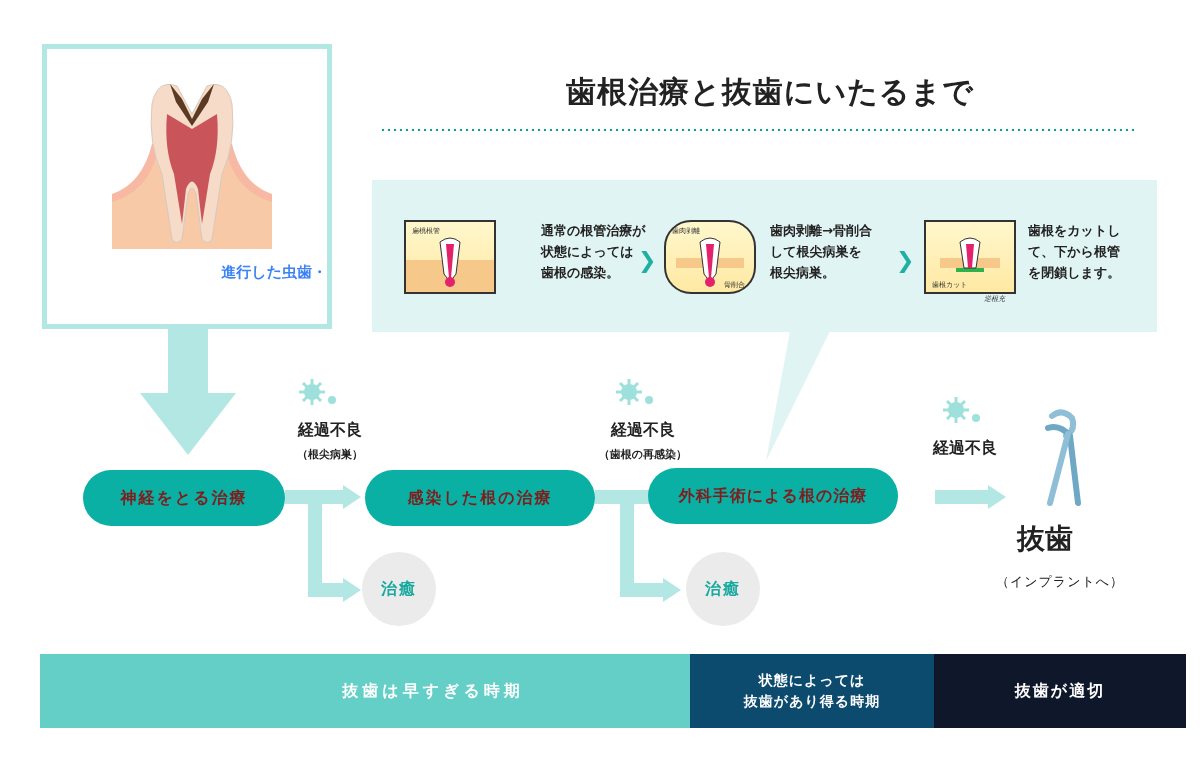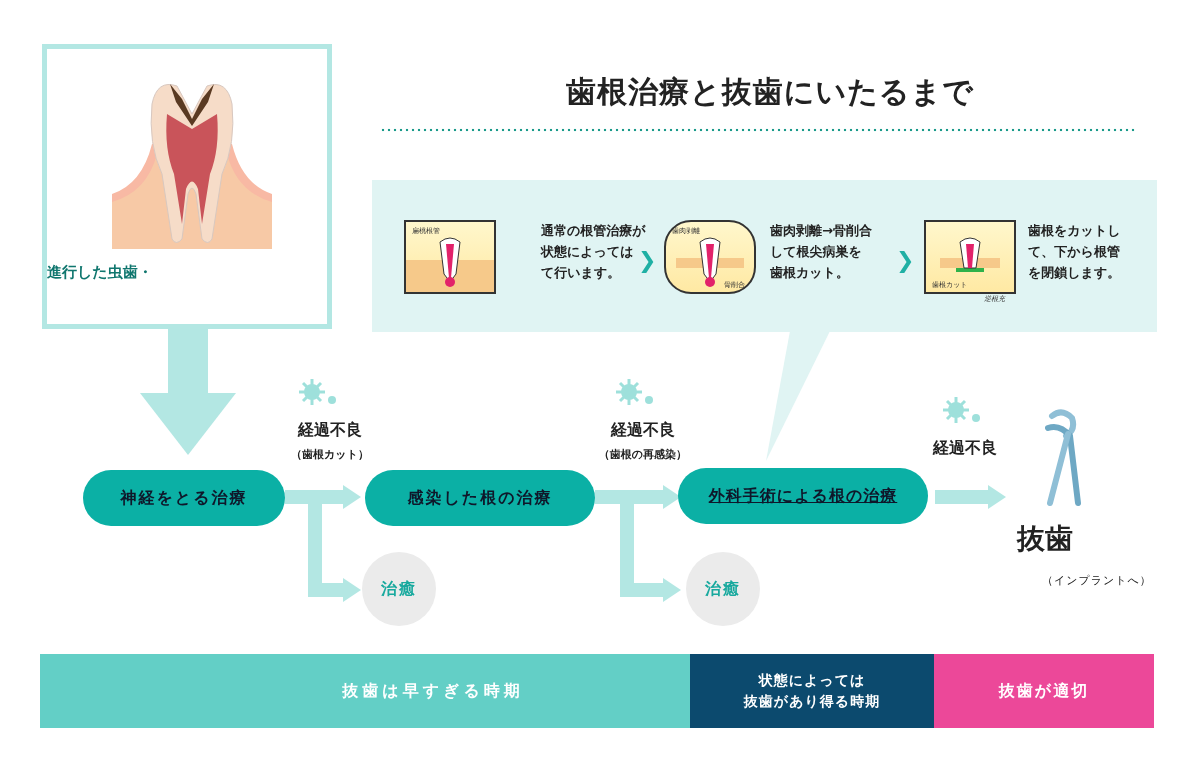--- a/index.html
+++ b/index.html
@@ -1,51 +1,51 @@
 <!DOCTYPE html>
 <html><head>
 <meta charset="utf-8">
 <style>
   html,body{margin:0;padding:0;background:#fff;}
   body{width:1200px;height:759px;position:relative;overflow:hidden;font-family:"DejaVu Sans","Liberation Sans",sans-serif;color:#222;}
   .abs{position:absolute;}
   
   .start-box{left:42px;top:44px;width:290px;height:285px;border:5px solid #b3e7e3;box-sizing:border-box;background:#fff;}
-  .start-label{position:absolute;left:0;right:0;top:210px;text-align:left;font-size:15px;font-weight:bold;line-height:26px;color:#0f766e;}
+  .start-label{position:absolute;left:0;right:0;top:210px;text-align:right;font-size:15px;font-weight:bold;line-height:26px;color:#3b82f6;}
   .tooth{position:absolute;left:65px;top:25px;}
   
   .down-stem{left:168px;top:329px;width:40px;height:65px;background:#b3e7e3;}
   .down-head{left:140px;top:393px;width:0;height:0;border-left:48px solid transparent;border-right:48px solid transparent;border-top:62px solid #b3e7e3;}
   
   .title{left:380px;top:72px;width:780px;text-align:center;font-size:30px;font-weight:bold;letter-spacing:1px;color:#222;}
   .dots{left:380px;top:128px;width:755px;height:4px;background-image:radial-gradient(circle,#1a9a8a 1.2px,transparent 1.6px);background-size:6px 4px;}
   
   .callout{left:372px;top:180px;width:785px;height:152px;background:#e0f4f3;}
   .callout-tail{left:760px;top:331px;width:80px;height:130px;}
   .step-img{position:absolute;top:40px;width:92px;height:74px;border:2px solid #333;background:linear-gradient(#fff7cc,#ffe9a3);box-sizing:border-box;}
   .step-text{position:absolute;top:40px;font-size:13px;font-weight:bold;line-height:21px;color:#222;width:140px;}
   .chev{position:absolute;top:68px;font-size:22px;color:#1fb0a4;font-weight:bold;}
   .tiny{position:absolute;font-size:7px;color:#333;white-space:nowrap;}
   
-  .pill{position:absolute;height:56px;border-radius:28px;background:#0bb0a5;color:#0f172a;font-size:16px;font-weight:bold;letter-spacing:2px;display:flex;align-items:center;justify-content:center;}
+  .pill{position:absolute;height:56px;border-radius:28px;background:#0bb0a5;color:#7f1d1d;font-size:16px;font-weight:bold;letter-spacing:2px;display:flex;align-items:center;justify-content:center;}
   .heal{position:absolute;width:74px;height:74px;border-radius:50%;background:#ebebeb;color:#18a99e;font-size:16px;font-weight:bold;display:flex;align-items:center;justify-content:center;letter-spacing:2px;}
   .harrow{position:absolute;height:14px;background:#b3e7e3;}
   .harrow-head{position:absolute;width:0;height:0;border-top:12px solid transparent;border-bottom:12px solid transparent;border-left:18px solid #b3e7e3;}
   .vline{position:absolute;width:14px;background:#b3e7e3;}
   .bad{position:absolute;text-align:center;font-weight:bold;color:#222;}
   .bad .main{font-size:16px;}
   .bad .sub{font-size:11px;margin-top:6px;}
   .germ{position:absolute;}
   .extract{position:absolute;left:1000px;top:520px;width:90px;text-align:center;font-size:28px;font-weight:bold;color:#222;}
-  .extract-sub{position:absolute;left:1042px;top:573px;width:150px;text-align:left;font-size:11px;color:#222;letter-spacing:1px;}
+  .extract-sub{position:absolute;left:985px;top:573px;width:150px;text-align:center;font-size:13px;color:#222;letter-spacing:1px;}
   
   .bar{position:absolute;top:654px;height:74px;display:flex;align-items:center;justify-content:center;color:#fff;font-weight:bold;text-align:center;}
   .bar1{left:40px;width:786px;background:#63cfc6;font-size:16px;letter-spacing:4px;}
   .bar2{left:690px;width:244px;background:#0c4a6e;font-size:14px;line-height:21px;letter-spacing:1px;}
-  .bar3{left:934px;width:220px;background:#ec4899;font-size:16px;letter-spacing:2px;}
+  .bar3{left:934px;width:252px;background:#0f172a;font-size:16px;letter-spacing:2px;}
 </style>
 </head>
 <body>
 
 <div class="abs start-box">
   <svg class="tooth" width="160" height="175" viewBox="0 0 160 175">
     <path d="M0 120 Q30 110 40 70 Q80 60 120 70 Q130 110 160 120 L160 175 L0 175 Z" fill="#f8b9a4"></path>
     <path d="M0 128 Q35 118 45 80 L115 80 Q125 118 160 128 L160 175 L0 175 Z" fill="#f7c9a6"></path>
     <path d="M40 30 Q45 5 65 12 L80 40 L95 12 Q115 5 120 30 Q124 70 110 100 L100 165 Q96 172 90 165 L84 120 Q80 108 76 120 L70 165 Q64 172 60 165 L50 100 Q36 70 40 30 Z" fill="#f6dcc8" stroke="#d8c8c0" stroke-width="1"></path>
     <path d="M55 40 L80 55 L105 40 Q108 75 98 100 L90 150 L86 115 Q80 100 74 115 L70 150 L62 100 Q52 75 55 40 Z" fill="#c9545a"></path>
@@ -69,37 +69,37 @@
     <svg width="88" height="70" style="position:absolute;left:0;top:0;">
         <rect x="0" y="38" width="88" height="32" fill="#f6c98a"></rect>
         <path d="M34 20 Q44 12 54 20 L50 52 L44 60 L38 52 Z" fill="#fff" stroke="#333"></path>
         <path d="M40 22 L48 22 L45 56 L43 56Z" fill="#e2226a"></path>
         <circle cx="44" cy="60" r="5" fill="#e2226a"></circle>
       </svg>
   </div>
   <div class="step-text" style="left:133px;margin-left:36px;">
     <div>通常の根管治療が</div>
     <div>状態によっては</div>
-    <div>て行います。</div>
+    <div>歯根の感染。</div>
   </div>
   <span class="chev" style="left:266px;">❯</span>
   <div class="step-img" style="left:292px;border-radius:27px;">
     <span class="tiny" style="left:6px;top:4px;">歯肉剥離</span>
     <span class="tiny" style="left:58px;top:58px;">骨削合</span>
     <svg width="88" height="70" style="position:absolute;left:0;top:0;">
         <rect x="10" y="36" width="68" height="10" fill="#f6c98a"></rect>
         <path d="M34 20 Q44 12 54 20 L50 52 L44 60 L38 52 Z" fill="#fff" stroke="#333"></path>
         <path d="M40 22 L48 22 L45 56 L43 56Z" fill="#e2226a"></path>
         <circle cx="44" cy="60" r="5" fill="#e2226a"></circle>
       </svg>
   </div>
   <div class="step-text" style="left:398px;">
     <div>歯肉剥離→骨削合</div>
     <div>して根尖病巣を</div>
-    <div>歯根カット。</div>
+    <div>根尖病巣。</div>
   </div>
   <span class="chev" style="left:524px;">❯</span>
   <div class="step-img" style="left:552px;">
     <span class="tiny" style="left:6px;top:58px;">歯根カット</span>
     <span class="tiny" style="left:58px;top:72px;font-style:italic;">逆根充</span>
     <svg width="88" height="70" style="position:absolute;left:0;top:0;">
         <rect x="14" y="36" width="60" height="10" fill="#f6c98a"></rect>
         <rect x="30" y="46" width="28" height="4" fill="#2fb24a"></rect>
         <path d="M34 20 Q44 12 54 20 L50 46 L38 46 Z" fill="#fff" stroke="#333"></path>
         <path d="M40 22 L48 22 L46 46 L42 46Z" fill="#e2226a"></path>
@@ -125,40 +125,40 @@
 <div class="harrow-head" style="left:663px;top:485px;"></div>
 <div class="vline" style="left:620px;top:497px;height:96px;"></div>
 <div class="harrow" style="left:620px;top:583px;width:46px;"></div>
 <div class="harrow-head" style="left:663px;top:578px;"></div>
 
 <div class="harrow" style="left:935px;top:490px;width:55px;"></div>
 <div class="harrow-head" style="left:988px;top:485px;"></div>
 
 <div class="pill" style="left:83px;top:470px;width:202px;">神経をとる治療</div>
 <div class="pill" style="left:365px;top:470px;width:230px;">感染した根の治療</div>
-<div class="pill" style="left:678px;top:468px;width:250px;letter-spacing:1px;text-decoration:underline;">外科手術による根の治療</div>
+<div class="pill" style="left:648px;top:468px;width:250px;letter-spacing:1px;">外科手術による根の治療</div>
 
 <div class="heal" style="left:362px;top:552px;">治癒</div>
 <div class="heal" style="left:686px;top:552px;">治癒</div>
 
 <svg class="germ" style="left:298px;top:378px;" width="44" height="30">
     <g fill="#9ee0db">
       <circle cx="14" cy="14" r="8"></circle>
       <g stroke="#9ee0db" stroke-width="3">
         <line x1="14" y1="1" x2="14" y2="27"></line>
         <line x1="1" y1="14" x2="27" y2="14"></line>
         <line x1="5" y1="5" x2="23" y2="23"></line>
         <line x1="23" y1="5" x2="5" y2="23"></line>
       </g>
       <circle cx="34" cy="22" r="4"></circle>
     </g>
   </svg>
 <div class="bad" style="left:270px;top:420px;width:120px;">
   <div class="main">経過不良</div>
-  <div class="sub">（歯根カット）</div>
+  <div class="sub">（根尖病巣）</div>
 </div>
 <svg class="germ" style="left:615px;top:378px;" width="44" height="30">
     <g fill="#9ee0db">
       <circle cx="14" cy="14" r="8"></circle>
       <g stroke="#9ee0db" stroke-width="3">
         <line x1="14" y1="1" x2="14" y2="27"></line>
         <line x1="1" y1="14" x2="27" y2="14"></line>
         <line x1="5" y1="5" x2="23" y2="23"></line>
         <line x1="23" y1="5" x2="5" y2="23"></line>
       </g>

